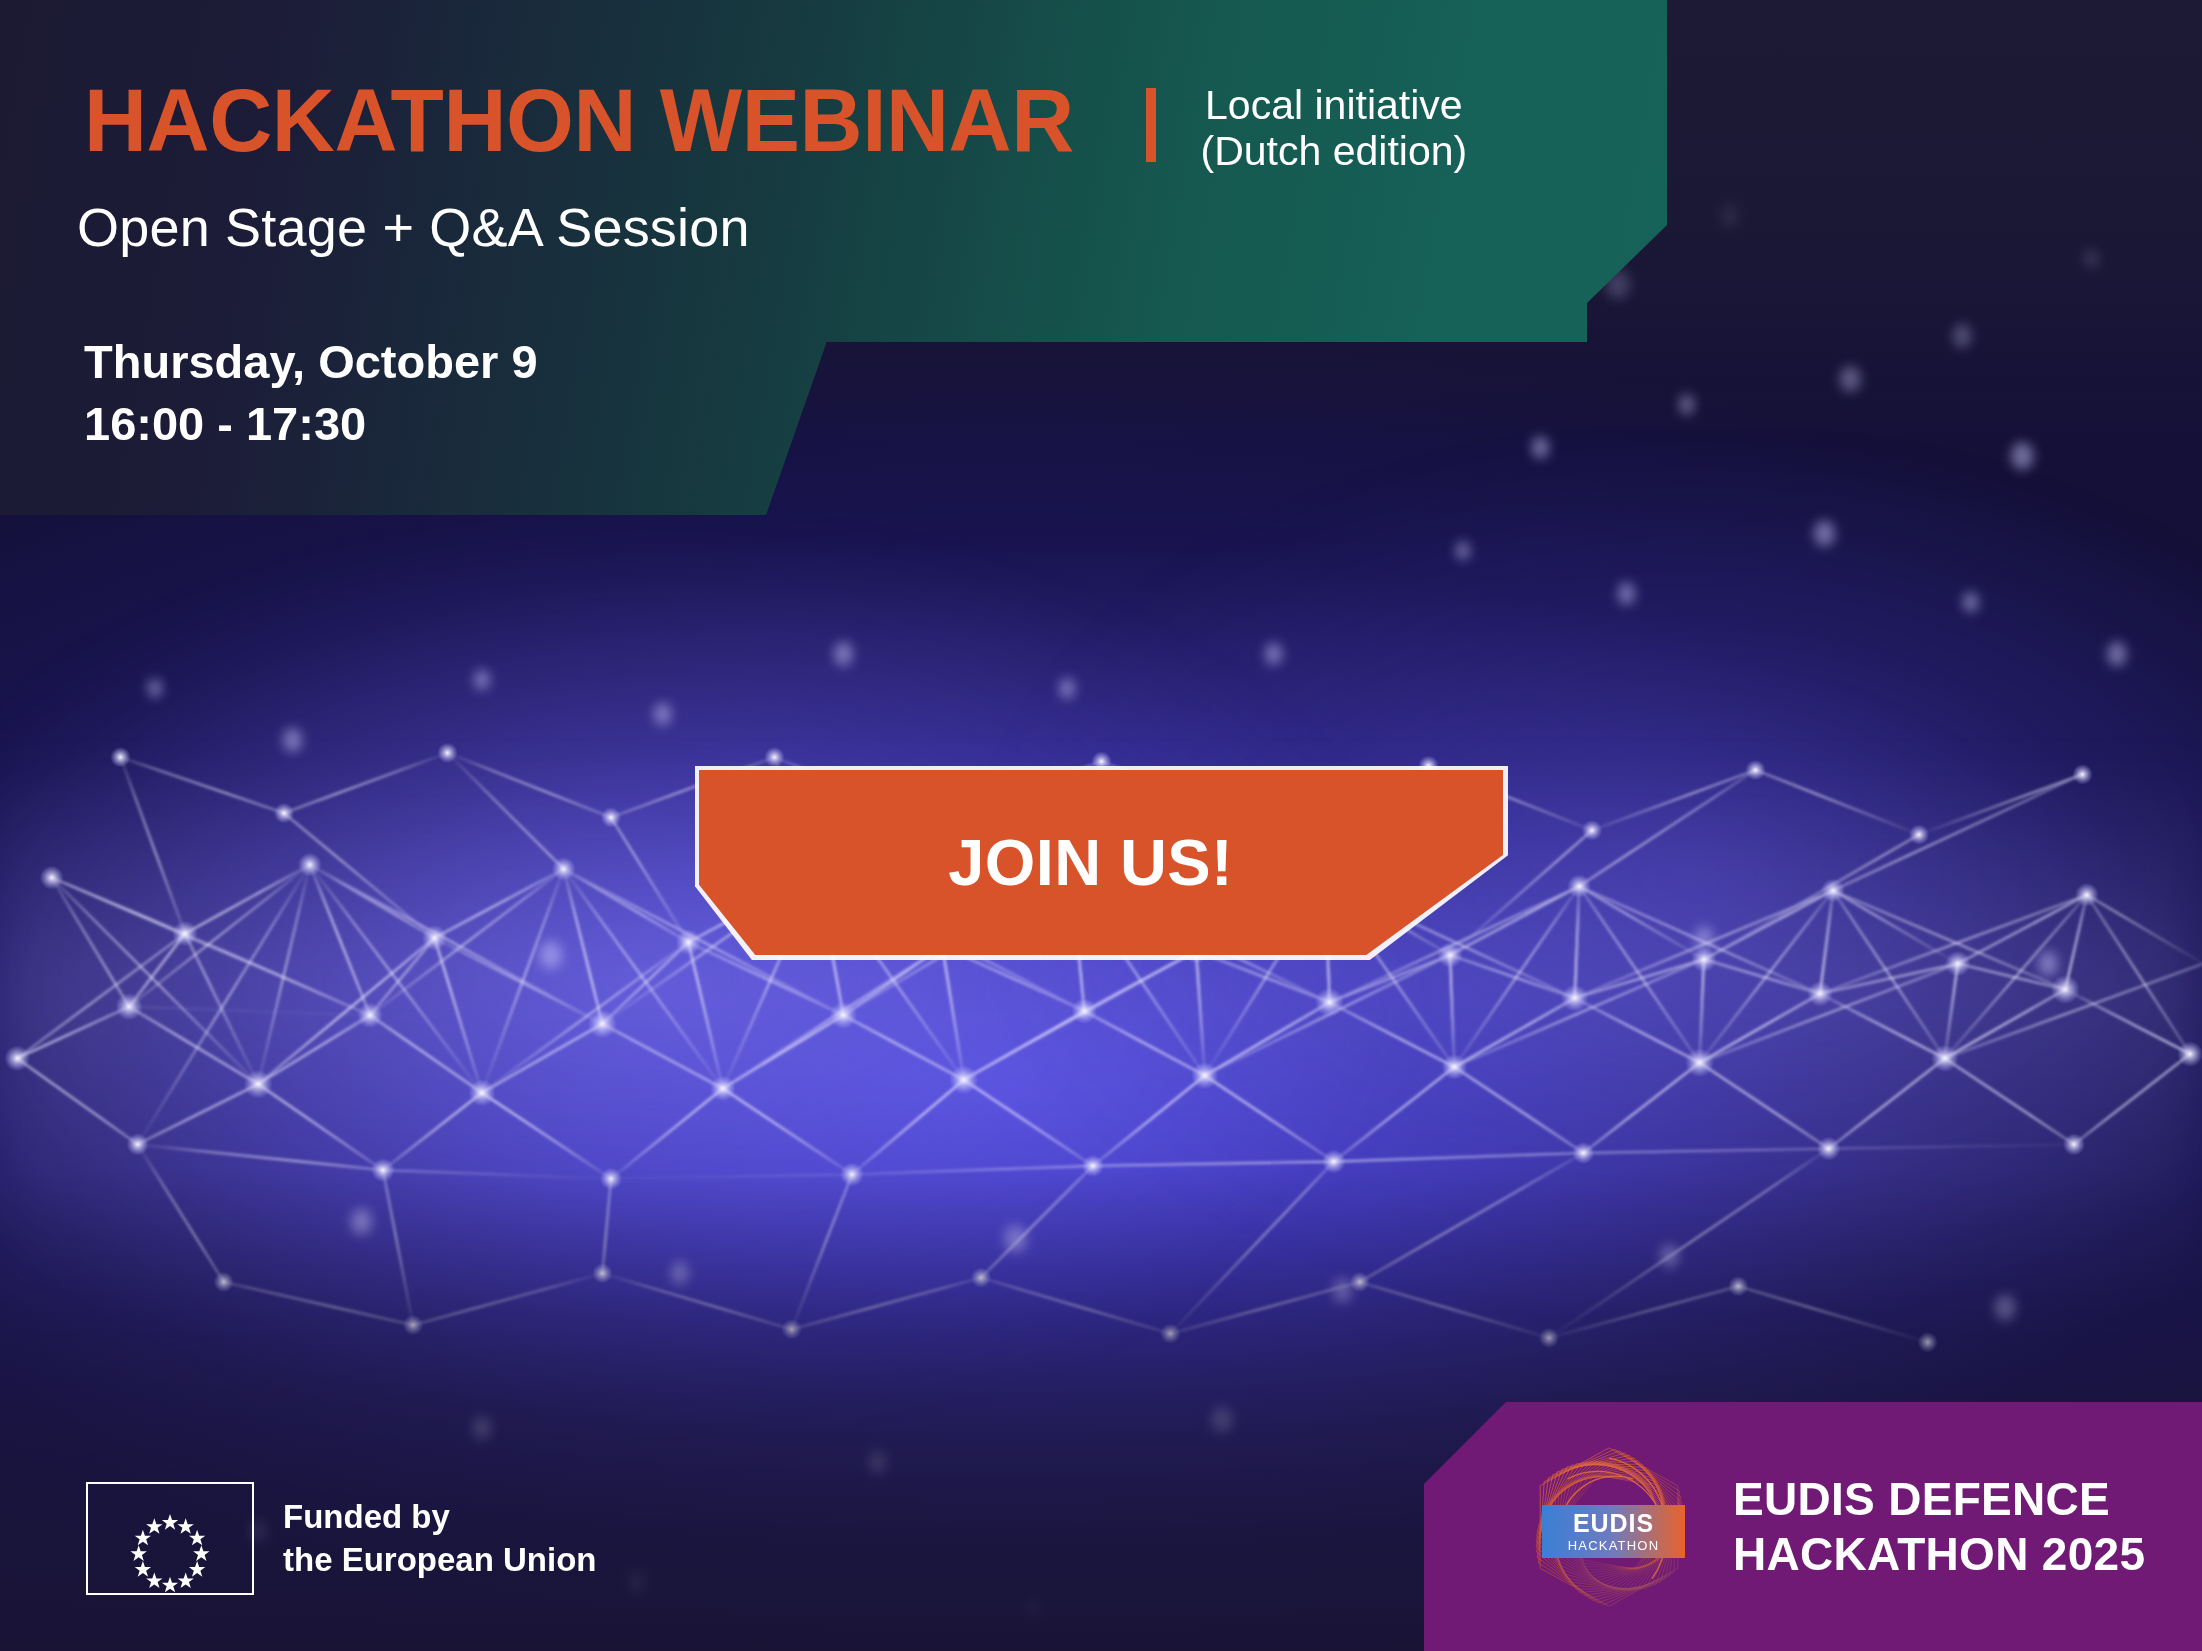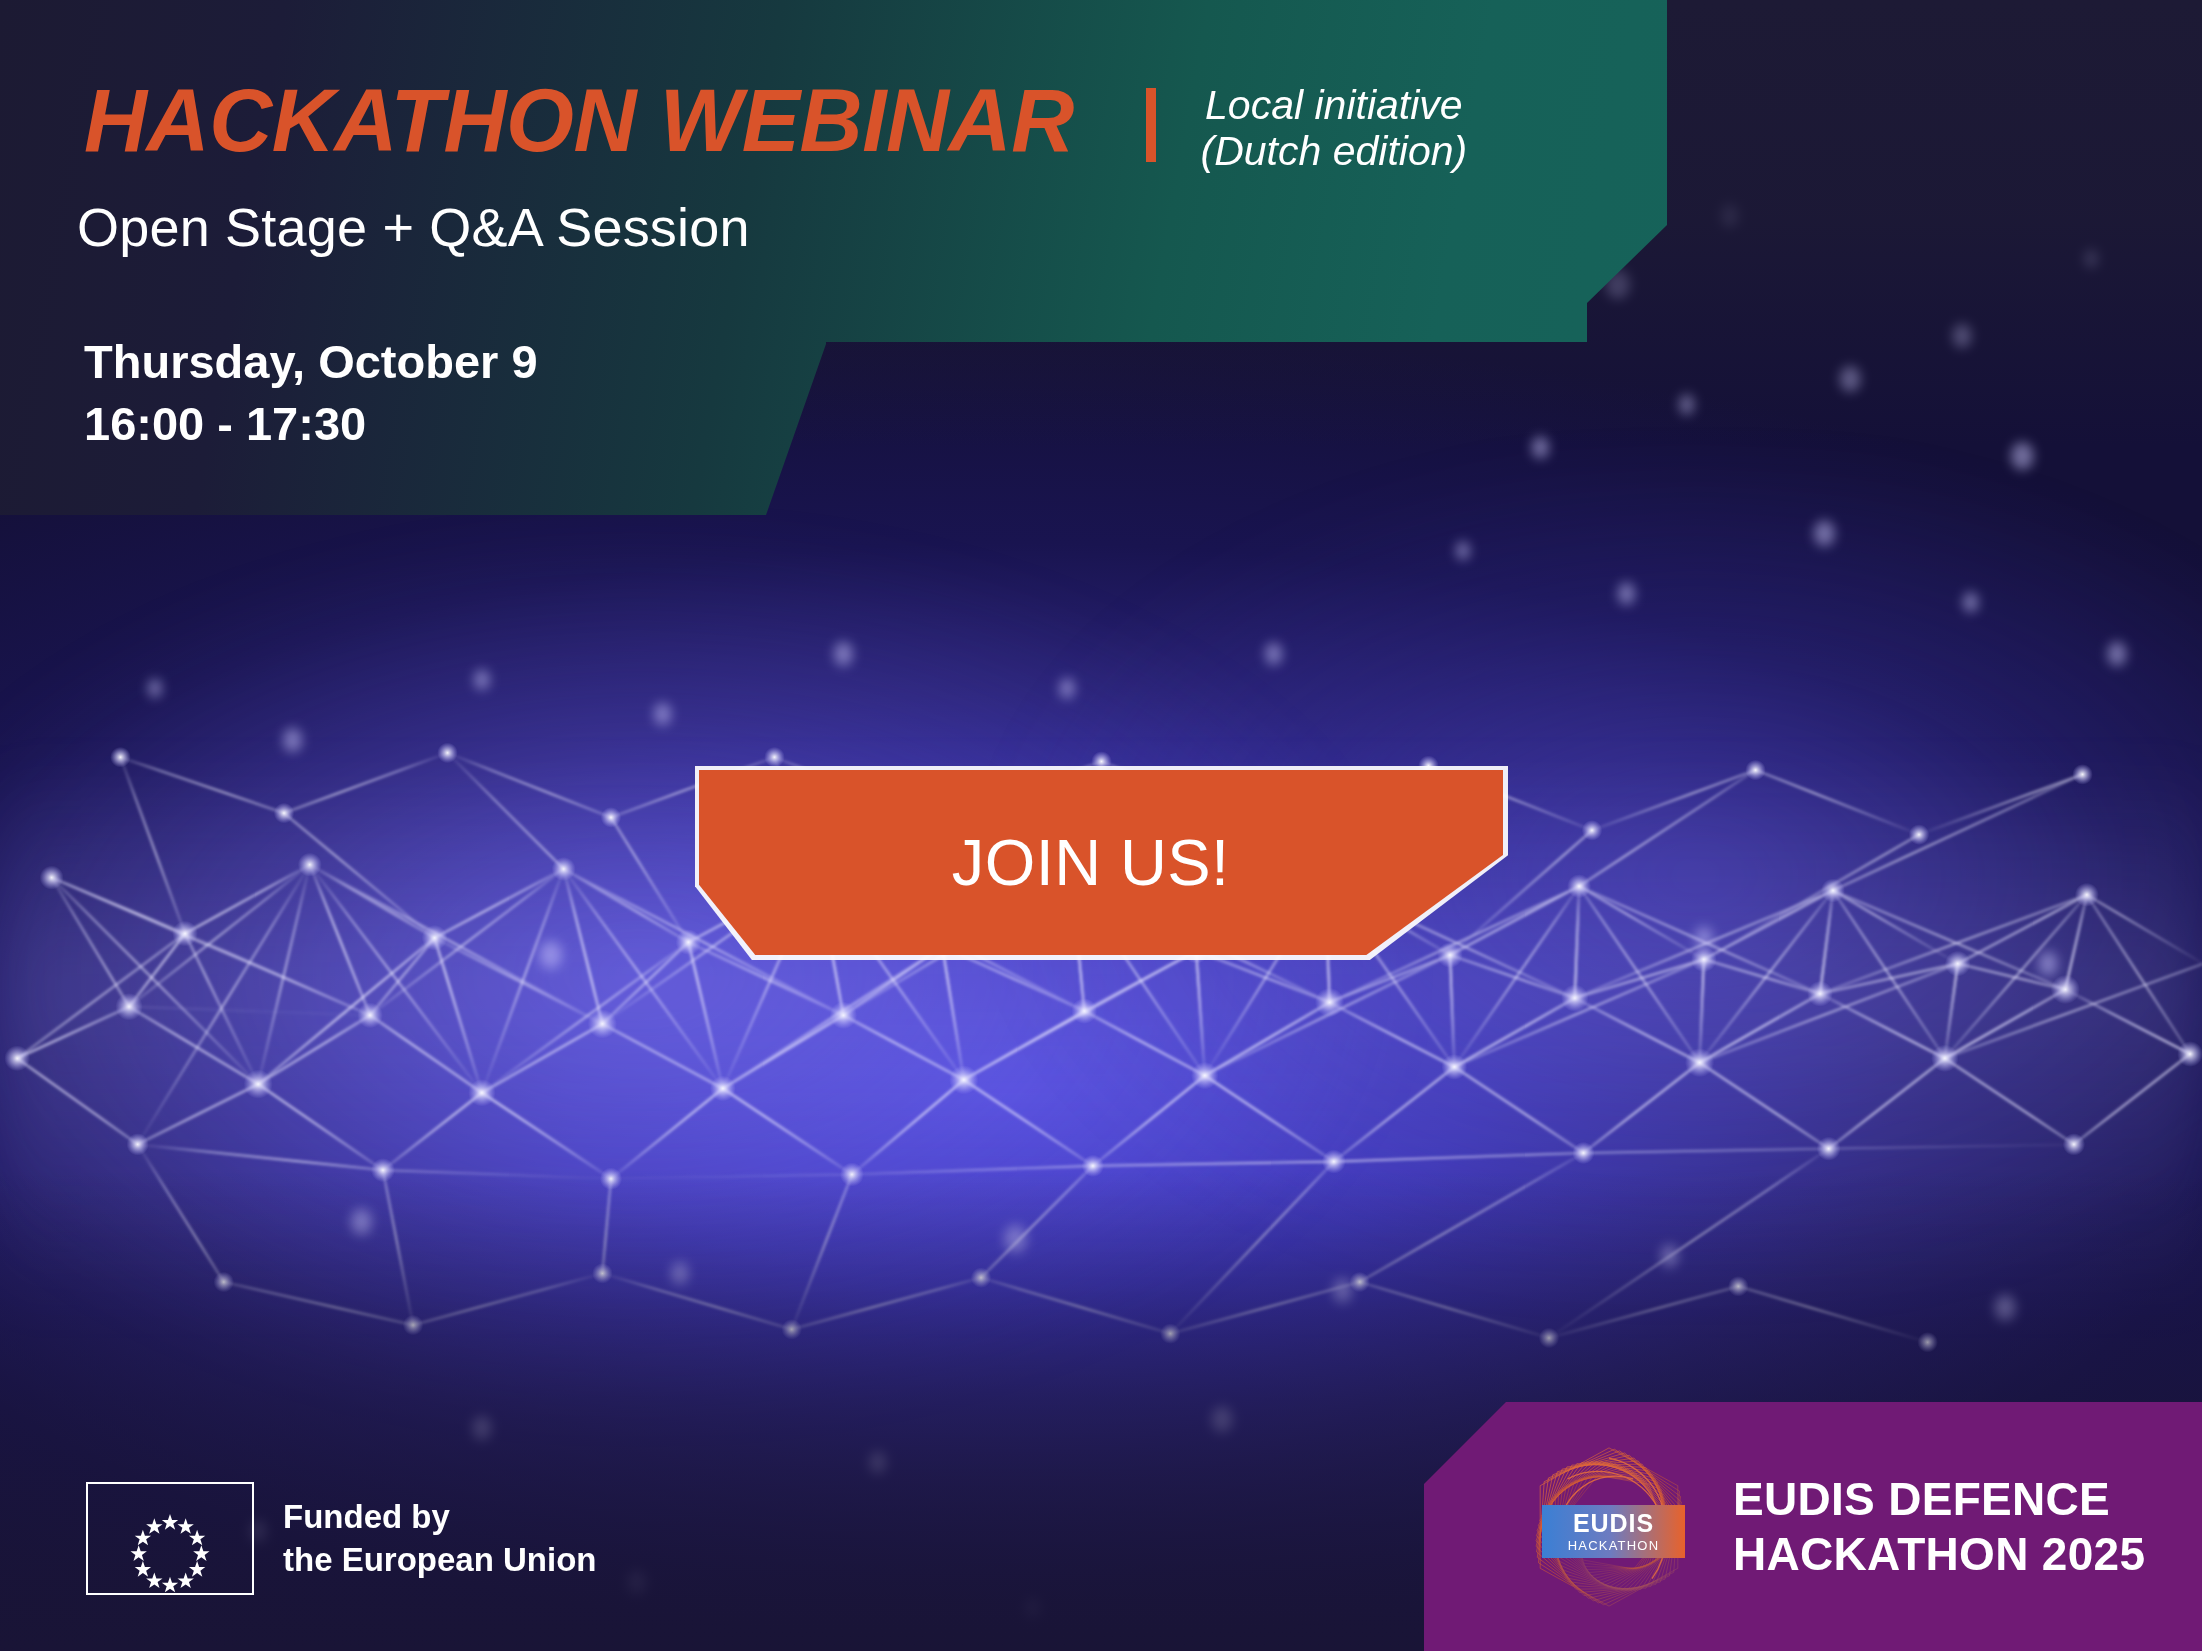--- a/index.html
+++ b/index.html
@@ -64,21 +64,21 @@
       826px 344px,
       766px 515px,
       0 515px
     );
   }
 
   .header-inner{ position:absolute; inset:0; }
 
   .title-row{
     position:absolute; left:84px; top:76px;
-    display:flex; align-items:flex-start;font-style:italic;
+    display:flex; align-items:flex-start;
   }
   .main-title{
     font-size:89px; font-weight:700; letter-spacing:-0.4px;
     color:#d9532a; line-height:1; white-space:nowrap;
     font-stretch:condensed;
     transform:scaleX(0.98); transform-origin:left center;
   }
   .title-divider{
     width:9.5px; height:74px; background:#d9532a;
     margin-left:52px; margin-right:45px; margin-top:12px; flex:none;
@@ -111,21 +111,21 @@
     filter:drop-shadow(0 0 0 rgba(0,0,0,0));
   }
   .join-btn-outline{
     position:absolute; left:695px; top:766px;
     width:813px; height:194px;
     background:rgba(255,255,255,.92);
     clip-path:polygon(0 0, 100% 0, 100% 46%, 83% 100%, 7% 100%, 0 62%);
     pointer-events:none;
   }
   .join-label{
-    color:#ffffff; font-size:65px; font-weight:400; letter-spacing:0.4px;
+    color:#ffffff; font-size:65px; font-weight:700; letter-spacing:0.4px;
     white-space:nowrap; transform:translateX(-10.3px);
   }
 
   
   .eu-lockup{
     position:absolute; left:86px; top:1482px;
     display:flex; align-items:center;
   }
   .eu-flag{
     width:168px; height:113px;

